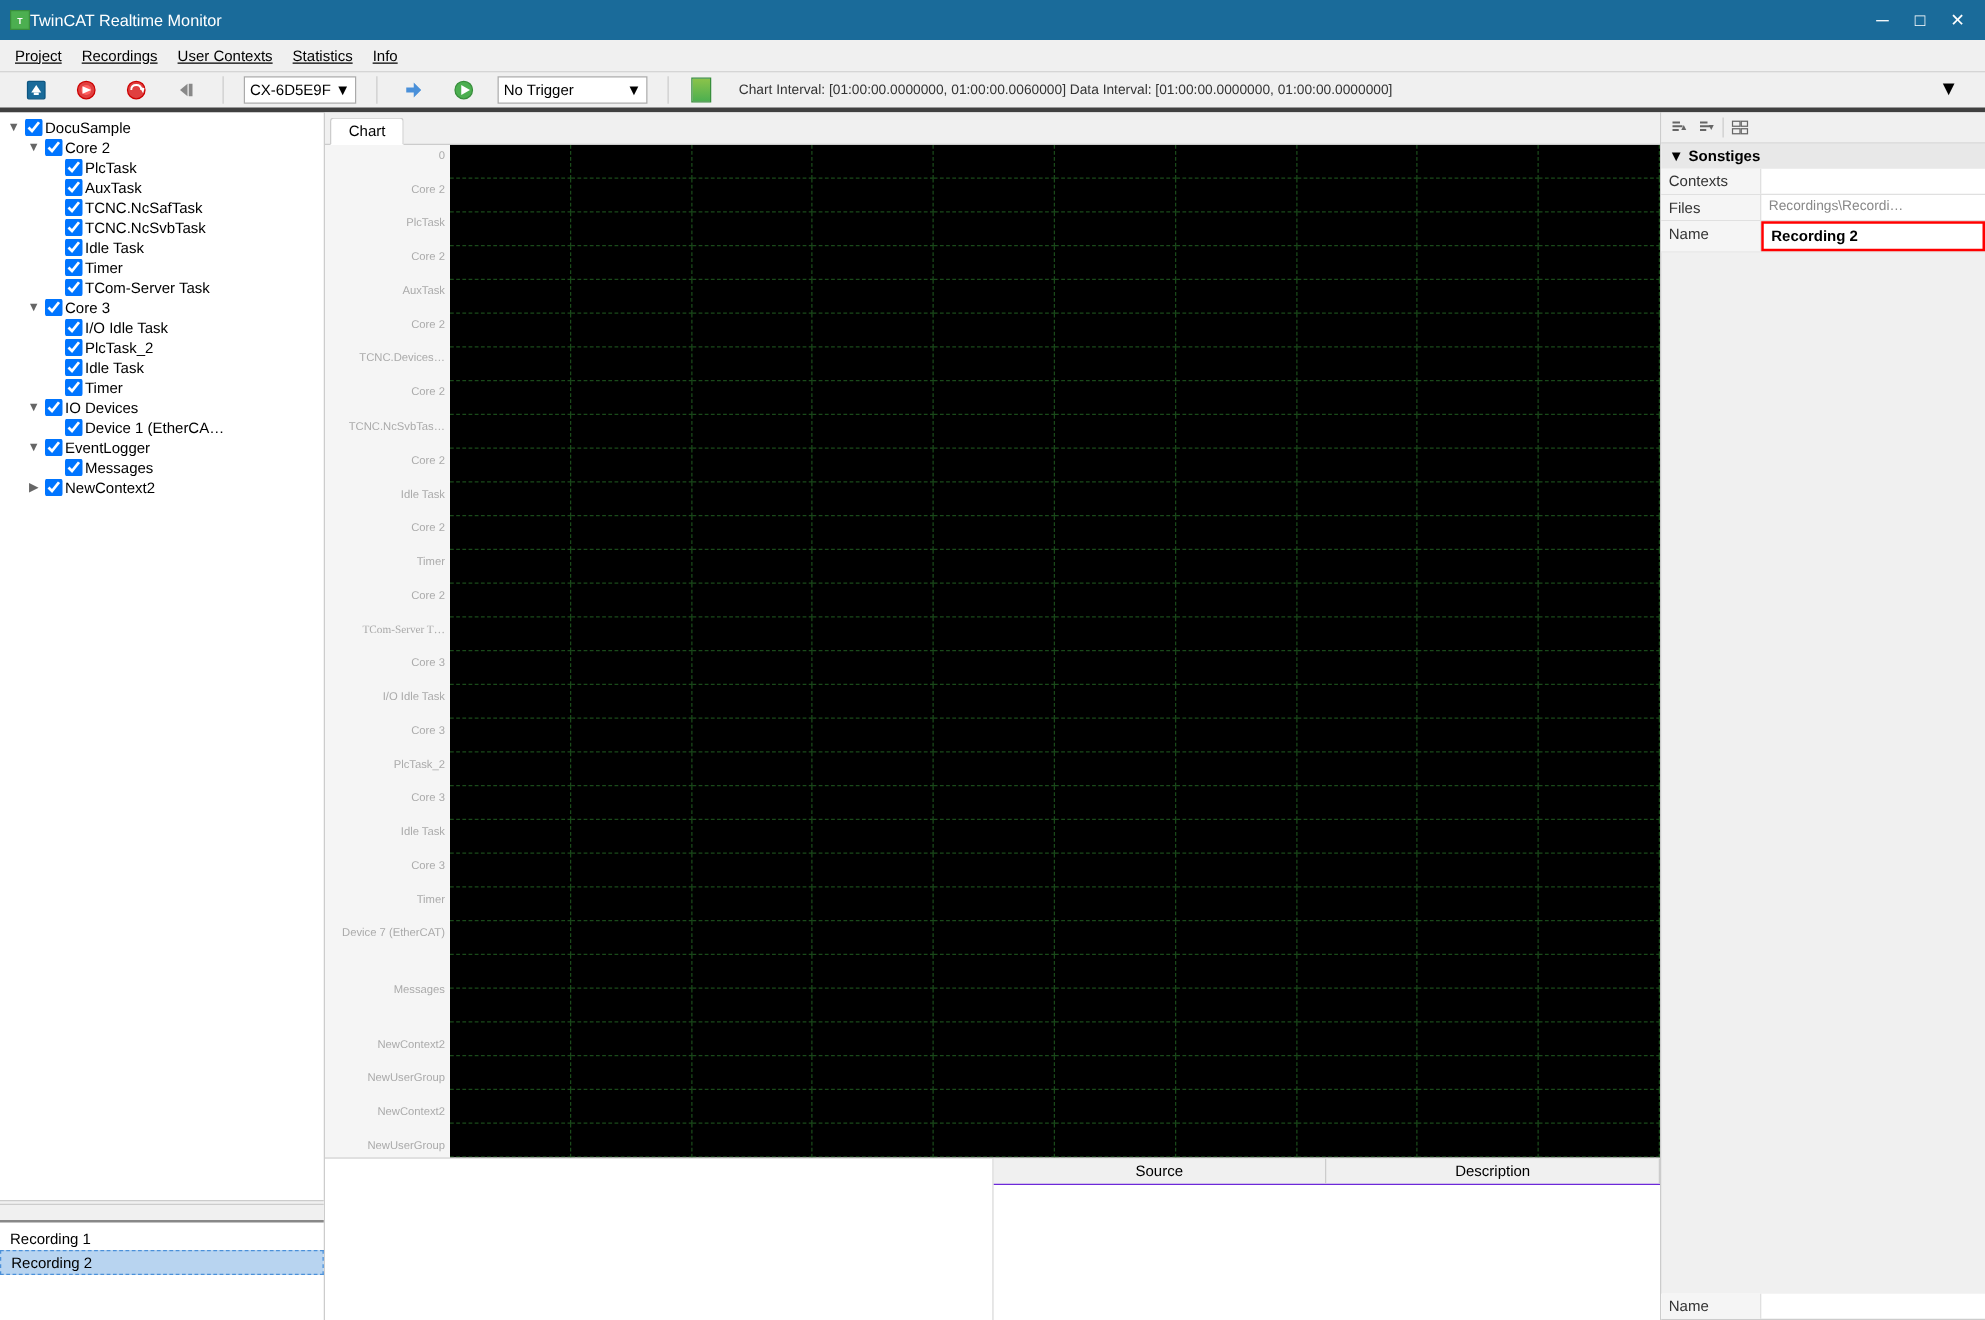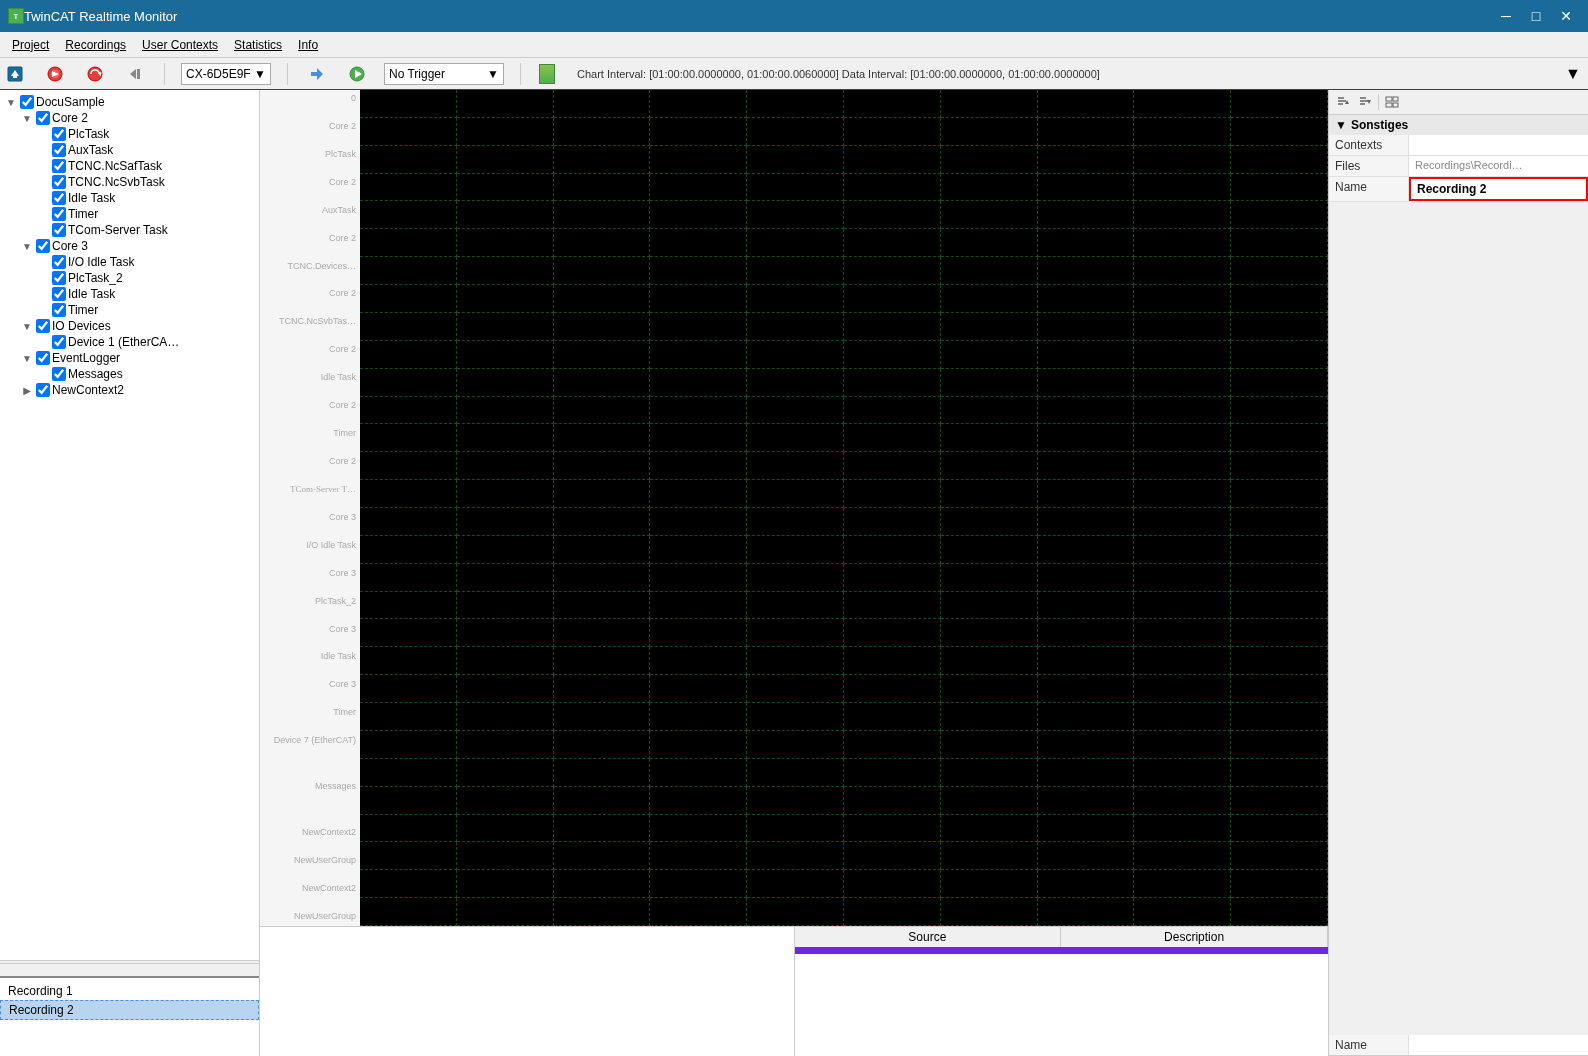--- a/index.html
+++ b/index.html
@@ -36,24 +36,24 @@
     .menu-item {
       padding: 2px 8px;
       cursor: pointer;
       border-radius: 2px;
       text-decoration: underline;
     }
 
     
     .toolbar {
       background: #f0f0f0;
-      border-bottom: 1px solid #404040;
+      border-bottom: 4px solid #404040;
       display: flex;
       align-items: center;
-      padding: 2px 2px;
+      padding: 2px 16px;
       height: 32px;
       gap: 14px;
     }
     .toolbar-btn {
       width: 26px; height: 26px; background: transparent; border: 1px solid transparent;
       cursor: pointer; display: flex; align-items: center; justify-content: center; font-size: 16px;
       border-radius: 2px;
     }
     .toolbar-separator { width: 1px; height: 22px; background: #ccc; margin: 0 2px; }
     .toolbar-device-select {
@@ -212,21 +212,21 @@
     }
     .bottom-left { flex: 1; border-right: 1px solid #ccc; background: white; }
     .bottom-right {
       flex: 1;
       background: white;
       display: flex;
       flex-direction: column;
     }
     .bottom-right-header {
       display: flex;
-      border-bottom: 7px solid #6d28d9;
+      border-bottom: 1px solid #6d28d9;
       background: #f0f0f0;
     }
     .bottom-col-header {
       flex: 1;
       text-align: center;
       padding: 3px;
       font-size: 12px;
       border-right: 1px solid #ccc;
     }
     .bottom-right-content { flex: 1; background: white; }
@@ -522,20 +522,23 @@
       <div style="width:100%;height:12px;background:#f0f0f0;border-top:1px solid #ccc;"></div>
     </div>
     <div class="recording-list" id="recording-list">
 
     <div class="recording-item">Recording 1</div>
         <div class="recording-item selected">Recording 2</div>
       </div>
   </div>
 
   <div class="center-panel">
+    <div class="chart-tab-bar">
+      <div class="chart-tab active">Chart</div>
+    </div>
 
     <div class="chart-wrapper">
       <div class="chart-y-labels" id="y-labels-container">
 
       <div class="y-label" style="font-size: 9px; color: rgb(170, 170, 170); text-align: right; padding: 0px 2px; line-height: 1.1;">0</div>
           <div class="y-label" style="font-size: 9px; color: rgb(170, 170, 170); text-align: right; padding: 0px 2px; line-height: 1.1;">Core 2</div>
           <div class="y-label" style="font-size: 9px; color: rgb(170, 170, 170); text-align: right; padding: 0px 2px; line-height: 1.1;">PlcTask</div>
           <div class="y-label" style="font-size: 9px; color: rgb(170, 170, 170); text-align: right; padding: 0px 2px; line-height: 1.1;">Core 2</div>
           <div class="y-label" style="font-size: 9px; color: rgb(170, 170, 170); text-align: right; padding: 0px 2px; line-height: 1.1;">AuxTask</div>
           <div class="y-label" style="font-size: 9px; color: rgb(170, 170, 170); text-align: right; padding: 0px 2px; line-height: 1.1;">Core 2</div>

